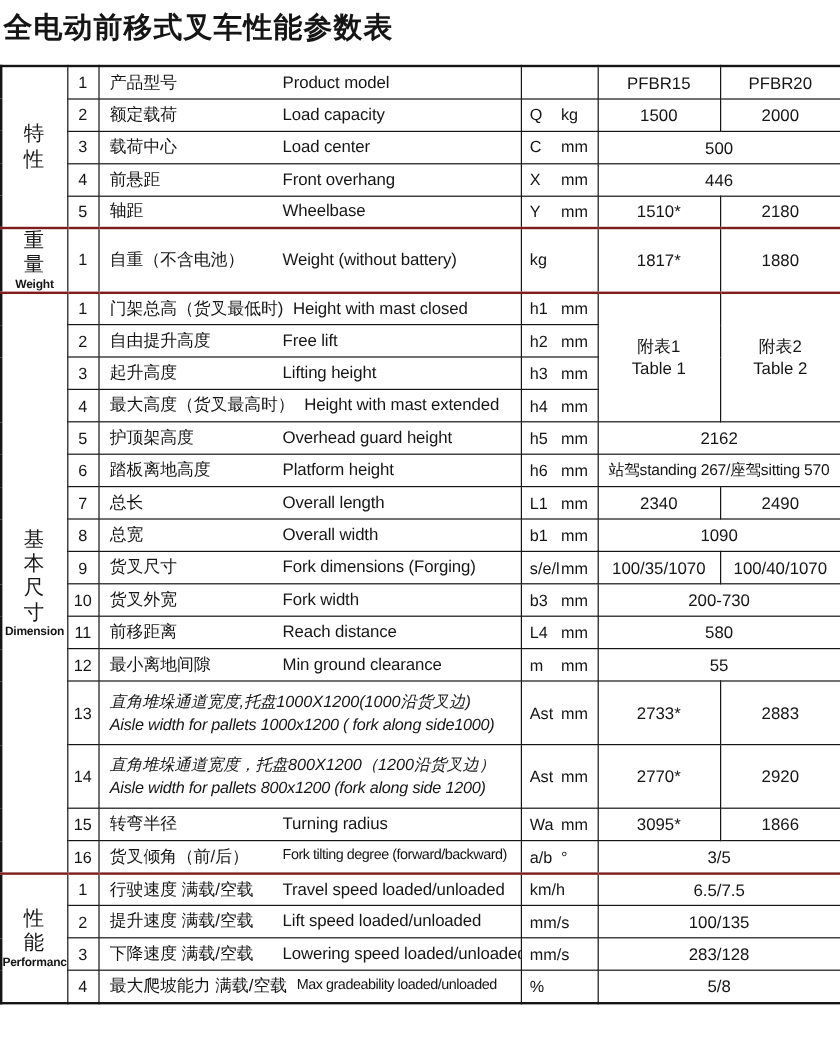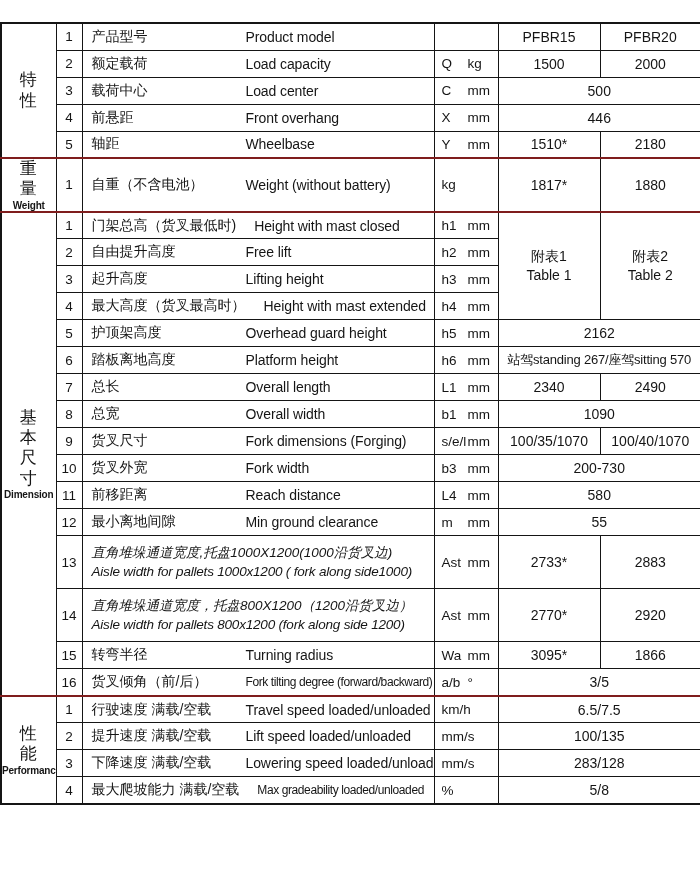--- a/index.html
+++ b/index.html
@@ -15,38 +15,39 @@
      overflow:hidden;}
   tr{height:27px;}
   tr.mid{height:44px;}
   tr.tall{height:53px;}
   tr.sec-start td{border-top:2px solid #7f1d1d;}
   td.label{text-align:center;}
   .lcn{font-size:17px;letter-spacing:1px;line-height:1.2;padding:0 12px;}
   .len{font-size:10px;font-weight:700;letter-spacing:-0.2px;}
   td.num{text-align:center;font-size:13.5px;}
   td.name{padding-left:9px;}
-  .name-flex{display:flex;align-items:center;gap:10px;}
+  .name-flex{display:flex;}
   .cn{min-width:144px;white-space:nowrap;box-sizing:border-box;padding-right:8px;}
   .en{white-space:nowrap;letter-spacing:-0.1px;}
   .en.cond{font-size:12px;letter-spacing:-0.4px;}
   .two-line div{white-space:nowrap;line-height:1.45;font-style:italic;}
   .cnl{font-size:13.5px;}
   .enl{font-size:13.5px;letter-spacing:-0.2px;}
   td.sym{padding-left:7px;font-size:13.5px;}
   .sym-s{display:inline-block;min-width:26px;}
   td.val{text-align:center;white-space:nowrap;}
   td.val.small{font-size:13px;letter-spacing:-0.2px;}
   td.tableref{text-align:center;line-height:1.35;}
 </style>
 </head>
 <body>
 
 <div class="page">
   <header>
+    <h1 class="title-cn">全电动前移式叉车性能参数表</h1>
   </header>
 
   <table>
     <colgroup>
       <col style="width:55px">
         <col style="width:26px">
         <col style="width:352px">
       <col style="width:64px">
         <col style="width:102px">
         <col style="width:101px">

